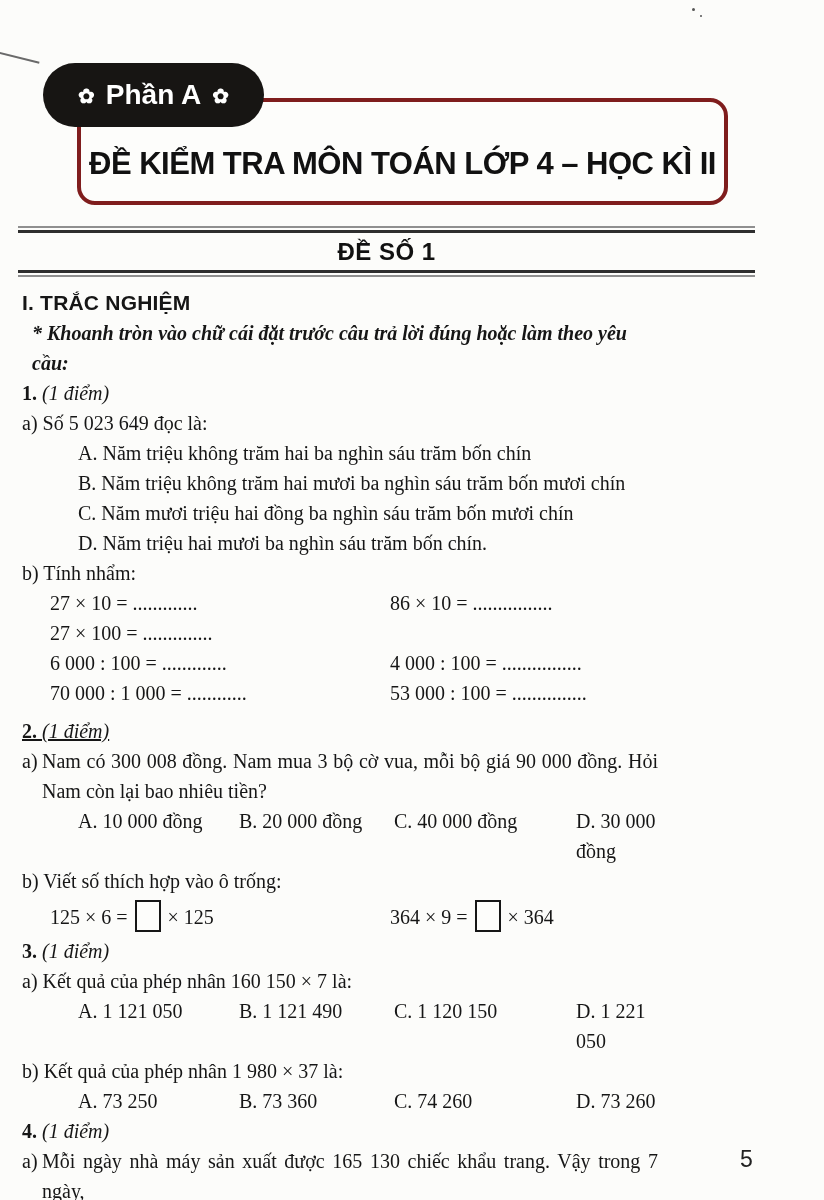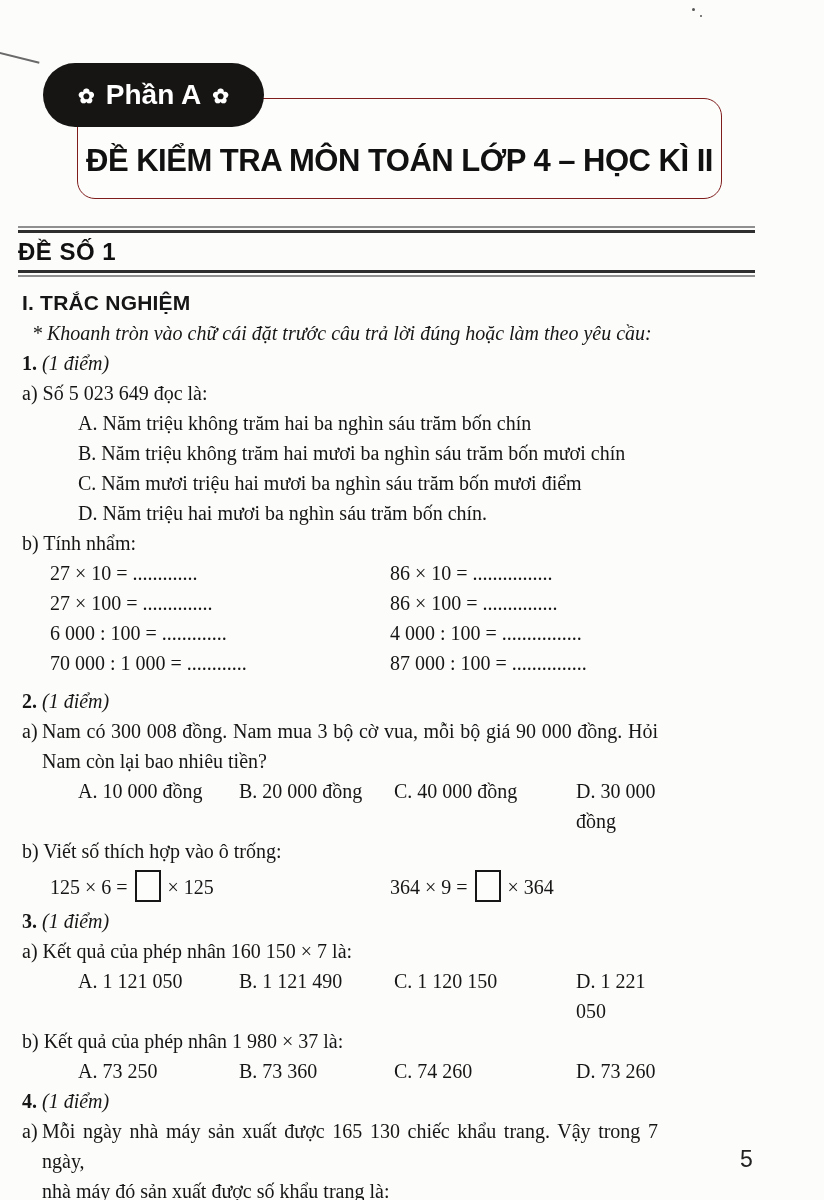--- a/index.html
+++ b/index.html
@@ -12,66 +12,66 @@
   .artifact-line{
     position:absolute;left:-8px;top:56px;width:48px;height:2px;
     background:#6a6a6a;transform:rotate(14deg);
   }
   .speck{position:absolute;width:3px;height:3px;border-radius:50%;background:#555;}
   .speck.s1{left:692px;top:8px;}
   .speck.s2{left:700px;top:15px;width:2px;height:2px;}
   
   .title-box{
     position:absolute;left:77px;top:98px;width:643px;height:99px;
-    border:1px solid #7f1d1d;border-radius:18px;background:#fdfdfb;
+    border:4px solid #7f1d1d;border-radius:18px;background:#fdfdfb;
   }
   .title-text{
     position:absolute;left:0;right:0;top:44px;text-align:center;
     font-family:"Liberation Sans",sans-serif;font-weight:bold;
     font-size:31px;letter-spacing:-0.5px;color:#111;white-space:nowrap;
   }
   .part-badge{
     position:absolute;left:43px;top:63px;width:221px;height:64px;
     background:#171513;border-radius:34px;
     display:flex;align-items:center;justify-content:center;gap:11px;
     color:#fff;font-family:"Liberation Sans",sans-serif;font-weight:bold;font-size:28px;
   }
   .part-badge .flower{font-size:20px;line-height:1;position:relative;top:1px;}
   .banner{position:absolute;left:18px;top:226px;width:737px;}
   .rule-a{height:2px;border-top:2px solid #8f8f8f;border-bottom:3px solid #2e2e2e;}
   .rule-b{height:2px;border-top:3px solid #2e2e2e;border-bottom:2px solid #8f8f8f;}
   .banner-text{
-    height:37px;line-height:37px;
+    height:37px;line-height:37px;text-align:center;
     font-family:"Liberation Sans",sans-serif;font-weight:bold;font-size:24px;
     letter-spacing:0.5px;color:#111;
   }
   
   .content{
     position:absolute;left:0;top:288px;width:704px;box-sizing:border-box;
     padding:0 46px 0 22px;font-size:20px;line-height:30px;
   }
   .section-heading{
     font-family:"Liberation Sans",sans-serif;font-weight:bold;font-size:21px;
     line-height:30px;letter-spacing:0.2px;
   }
-  .instruction{font-weight:normal;font-style:italic;padding-left:10px;}
+  .instruction{font-weight:bold;font-style:italic;padding-left:10px;}
   .q-head .q-num{font-weight:bold;}
   .q-head .q-pts{font-style:italic;}
   .opt-block{padding-left:56px;}
   .opt-row{display:grid;grid-template-columns:161px 155px 182px 1fr;padding-left:56px;}
   .eq-row{display:grid;grid-template-columns:340px 1fr;padding-left:28px;}
   .fill-row{display:grid;grid-template-columns:340px 1fr;padding-left:28px;height:40px;align-items:center;}
   .ans-box{
     display:inline-block;width:22px;height:28px;border:2px solid #161616;
     vertical-align:-8px;margin:0 7px;background:#fdfdfb;
   }
   .hang{position:relative;padding-left:20px;}
   .hang .hang-label{position:absolute;left:0;top:0;}
   .jline{text-align:justify;text-align-last:justify;}
-  .mt8{margin-top:8px;}
+  .mt8{margin-top:8px;text-decoration:underline;}
   .page-number{
     position:absolute;left:740px;top:1146px;
     font-family:"Liberation Sans",sans-serif;font-size:23px;color:#222;
   }
 </style>
 </head>
 <body>
 
 <div class="page">
 
@@ -99,38 +99,37 @@
     <div class="section-heading">I. TRẮC NGHIỆM</div>
     <div class="instruction">* Khoanh tròn vào chữ cái đặt trước câu trả lời đúng hoặc làm theo yêu cầu:</div>
 
     <div class="q-head">
       <span class="q-num">1.</span>
       <span class="q-pts">(1 điểm)</span>
     </div>
     <div>a) Số 5 023 649 đọc là:</div>
     <div class="opt-block">A. Năm triệu không trăm hai ba nghìn sáu trăm bốn chín</div>
     <div class="opt-block">B. Năm triệu không trăm hai mươi ba nghìn sáu trăm bốn mươi chín</div>
-    <div class="opt-block">C. Năm mươi triệu hai mươi ba nghìn sáu trăm bốn mươi điểm</div>
+    <div class="opt-block">C. Năm mươi triệu hai đồng ba nghìn sáu trăm bốn mươi chín</div>
     <div class="opt-block">D. Năm triệu hai mươi ba nghìn sáu trăm bốn chín.</div>
     <div>b) Tính nhẩm:</div>
     <div class="eq-row">
       <span>27 × 10 = .............</span>
       <span>86 × 10 = ................</span>
     </div>
     <div class="eq-row">
       <span>27 × 100 = ..............</span>
-      <span>86 × 100 = ...............</span>
     </div>
     <div class="eq-row">
       <span>6 000 : 100 = .............</span>
       <span>4 000 : 100 = ................</span>
     </div>
     <div class="eq-row">
       <span>70 000 : 1 000 = ............</span>
-      <span>87 000 : 100 = ...............</span>
+      <span>53 000 : 100 = ...............</span>
     </div>
 
     <div class="q-head mt8">
       <span class="q-num">2.</span>
       <span class="q-pts">(1 điểm)</span>
     </div>
     <div class="hang">
       <span class="hang-label">a)</span>
       <div class="jline">Nam có 300 008 đồng. Nam mua 3 bộ cờ vua, mỗi bộ giá 90 000 đồng. Hỏi</div>
       <div>Nam còn lại bao nhiêu tiền?</div>

